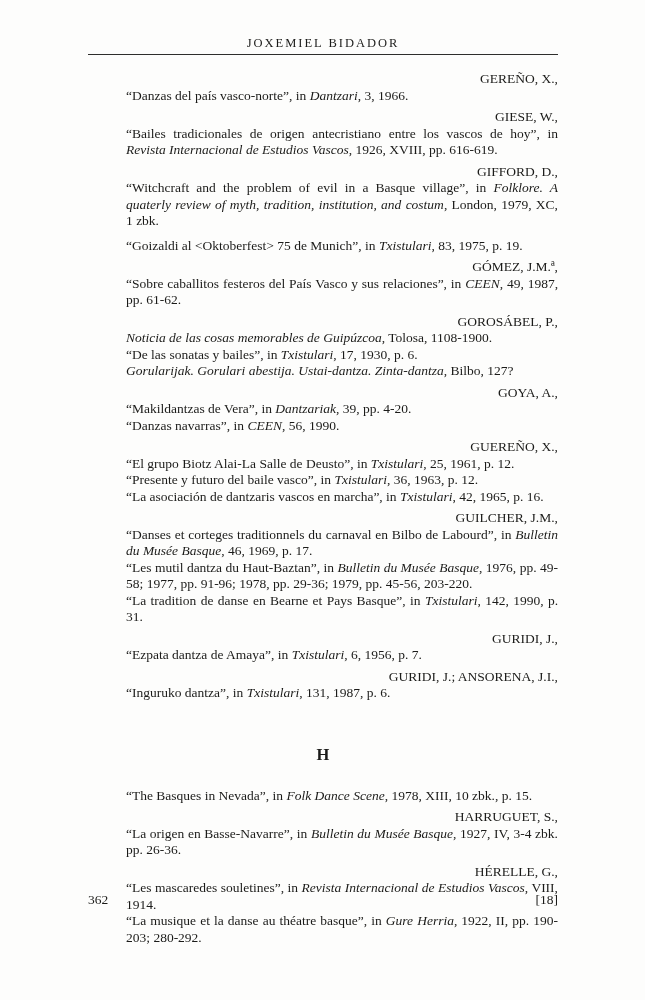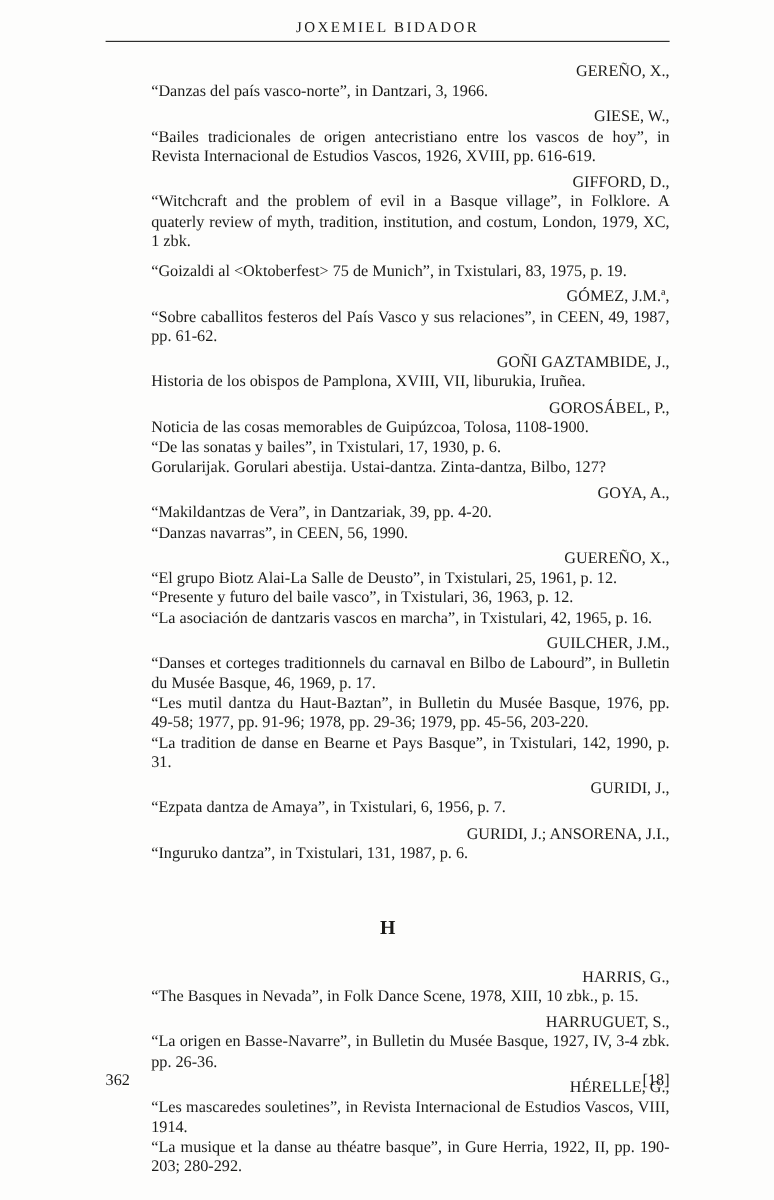--- a/index.html
+++ b/index.html
@@ -20,21 +20,21 @@
     overflow: hidden;
     box-sizing: border-box;
   }
   .content {
     position: absolute;
     left: 88px;
     top: 0;
     width: 470px;
   }
   .running-header {
-    padding-top: 16px;
+    padding-top: 36px;
     padding-bottom: 4px;
     border-bottom: 1.6px solid #2e2e2c;
     text-align: center;
     font-size: 12.5px;
     letter-spacing: 2px;
     line-height: 14px;
   }
   .bib {
     margin-top: 16px;
   }
@@ -46,20 +46,21 @@
     text-align: right;
   }
   p.citation {
     margin: 0 0 0 38px;
     text-align: justify;
   }
   p.citation.gap {
     margin-top: 8px;
   }
   .it {
+    font-style: italic;
   }
   .section-heading {
     margin-top: 44px;
     margin-bottom: 24px;
     text-align: center;
     font-size: 16.5px;
     font-weight: bold;
     line-height: 18px;
   }
   .footer {
@@ -92,24 +93,20 @@
         <div class="entry">
           <div class="author">GIFFORD, D.,</div>
           <p class="citation"><span>“Witchcraft and the problem of evil in a Basque village”, in </span><span class="it">Folklore. A quaterly review of myth, tradition, institution, and costum</span><span>, London, 1979, XC, 1 zbk.</span></p>
           <p class="citation gap"><span>“Goizaldi al &lt;Oktoberfest&gt; 75 de Munich”, in </span><span class="it">Txistulari</span><span>, 83, 1975, p. 19.</span></p>
         </div>
         <div class="entry">
           <div class="author">GÓMEZ, J.M.ª,</div>
           <p class="citation"><span>“Sobre caballitos festeros del País Vasco y sus relaciones”, in </span><span class="it">CEEN</span><span>, 49, 1987, pp. 61-62.</span></p>
         </div>
         <div class="entry">
-          <div class="author">GOÑI GAZTAMBIDE, J.,</div>
-          <p class="citation"><span class="it">Historia de los obispos de Pamplona, XVIII</span><span>, VII, liburukia, Iruñea.</span></p>
-        </div>
-        <div class="entry">
           <div class="author">GOROSÁBEL, P.,</div>
           <p class="citation"><span class="it">Noticia de las cosas memorables de Guipúzcoa</span><span>, Tolosa, 1108-1900.</span></p>
           <p class="citation"><span>“De las sonatas y bailes”, in </span><span class="it">Txistulari</span><span>, 17, 1930, p. 6.</span></p>
           <p class="citation"><span class="it">Gorularijak. Gorulari abestija. Ustai-dantza. Zinta-dantza</span><span>, Bilbo, 127?</span></p>
         </div>
         <div class="entry">
           <div class="author">GOYA, A.,</div>
           <p class="citation"><span>“Makildantzas de Vera”, in </span><span class="it">Dantzariak</span><span>, 39, pp. 4-20.</span></p>
           <p class="citation"><span>“Danzas navarras”, in </span><span class="it">CEEN</span><span>, 56, 1990.</span></p>
         </div>
@@ -132,21 +129,20 @@
         <div class="entry">
           <div class="author">GURIDI, J.; ANSORENA, J.I.,</div>
           <p class="citation"><span>“Inguruko dantza”, in </span><span class="it">Txistulari</span><span>, 131, 1987, p. 6.</span></p>
         </div>
       </div>
 
     <div class="section-heading">H</div>
 
     <div class="bib" style="margin-top:0;">
         <div class="entry">
-          <div class="author">HARRIS, G.,</div>
           <p class="citation"><span>“The Basques in Nevada”, in </span><span class="it">Folk Dance Scene</span><span>, 1978, XIII, 10 zbk., p. 15.</span></p>
         </div>
         <div class="entry">
           <div class="author">HARRUGUET, S.,</div>
           <p class="citation"><span>“La origen en Basse-Navarre”, in </span><span class="it">Bulletin du Musée Basque</span><span>, 1927, IV, 3-4 zbk. pp. 26-36.</span></p>
         </div>
         <div class="entry">
           <div class="author">HÉRELLE, G.,</div>
           <p class="citation"><span>“Les mascaredes souletines”, in </span><span class="it">Revista Internacional de Estudios Vascos</span><span>, VIII, 1914.</span></p>
           <p class="citation"><span>“La musique et la danse au théatre basque”, in </span><span class="it">Gure Herria</span><span>, 1922, II, pp. 190-203; 280-292.</span></p>

